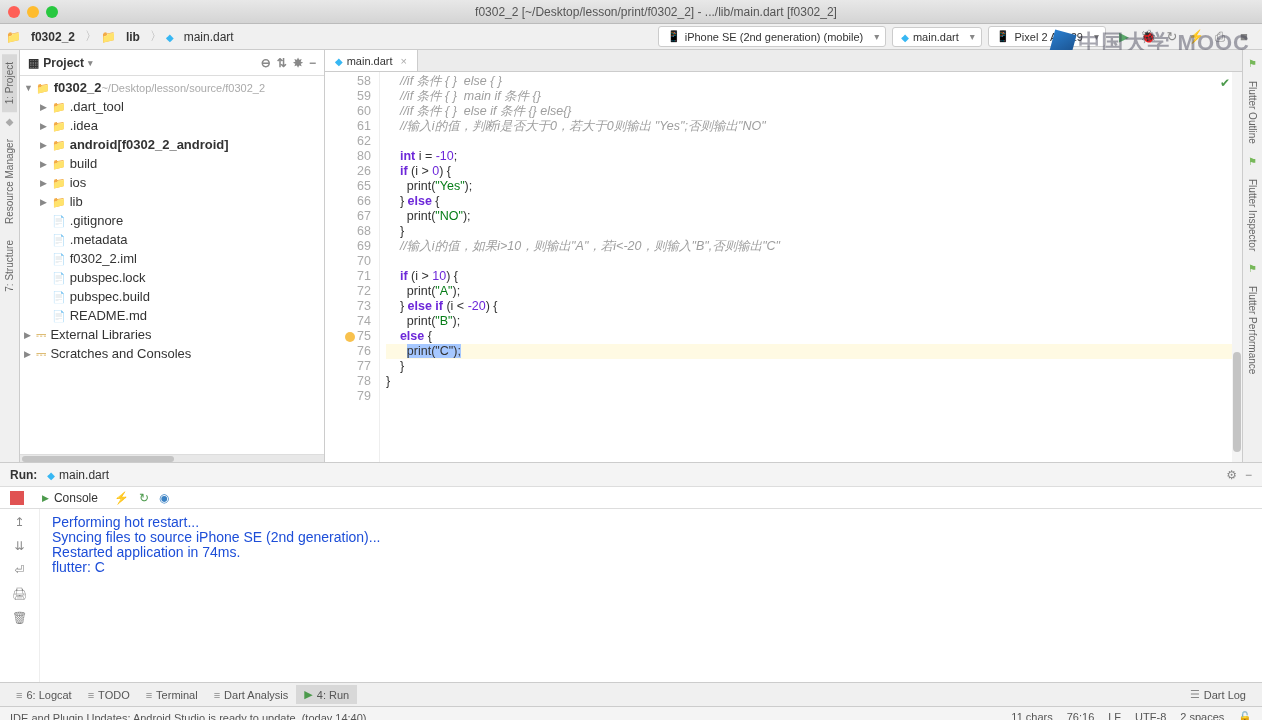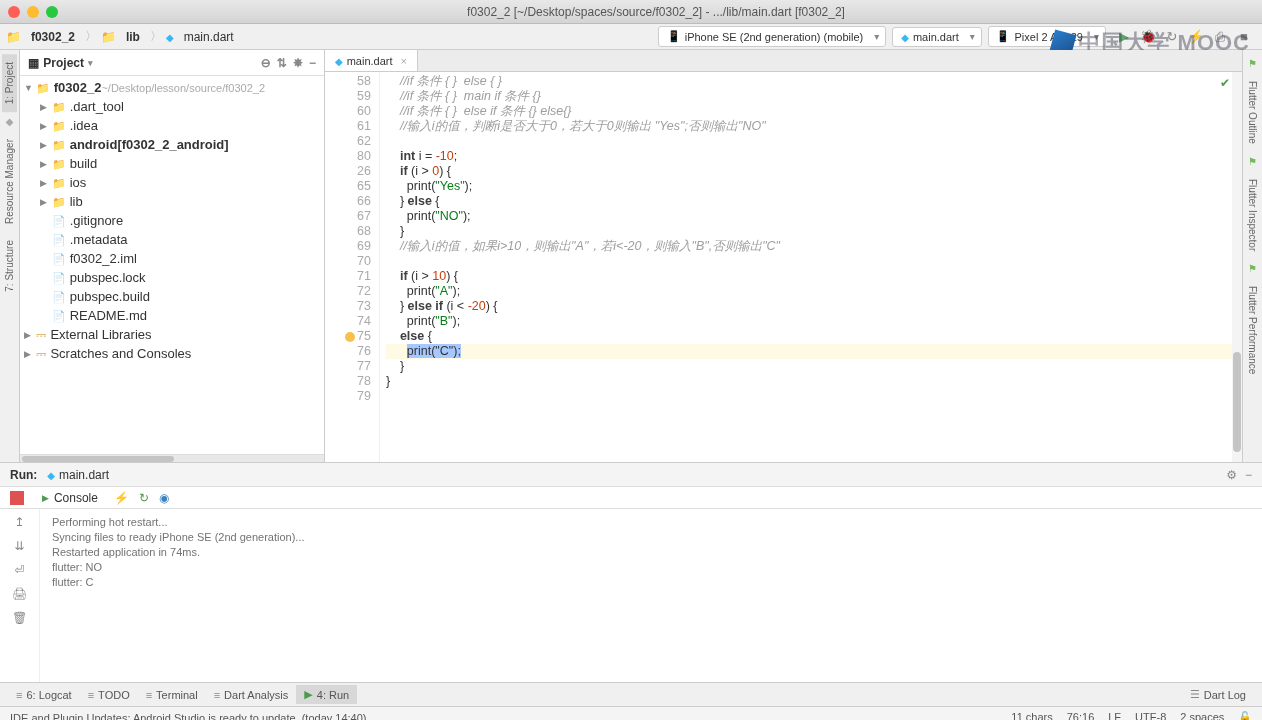--- a/index.html
+++ b/index.html
@@ -45,62 +45,62 @@
 .editor { flex: 1; background: #fff; display: flex; flex-direction: column; position:relative;}
 .tabs { height: 22px; display: flex; border-bottom: 1px solid #ccc; background: #ececec; }
 .tab { padding: 3px 10px; background: #fff; border-right: 1px solid #ccc; display: flex; align-items: center; gap: 4px; font-size: 11px;}
 .tab .close { color: #aaa; margin-left:4px;}
 .code-area { flex: 1; display: flex; font-family: Menlo, Monaco, monospace; font-size: 12.5px; line-height: 15px; }
 .gutter { width: 55px; text-align: right; color: #aaa; padding: 2px 8px 2px 0; background: #fff; border-right: 1px solid #eee; }
 .gutter div{height:15px;}
 .code { flex: 1; padding: 2px 6px; position:relative; }
 .code .ln { height: 15px; white-space: pre; }
 .cmt { color: #9e9e9e; font-style: italic; }
-.kw { color: #404040; font-weight: bold; }
+.kw { color: #6d28d9; font-weight: bold; }
 .str { color: #067d17; }
-.num { color: #c2410c; }
+.num { color: #6d28d9; }
 .selected { background: #a6c8ff; }
 .hl-line { background: #fffae3; }
 .gut-icon{display:inline-block;width:10px;height:10px;background:#f8c14d;border-radius:50%;vertical-align:middle;margin-right:-12px;position:relative;left:-14px;}
 .right-tools { width: 20px; background: #f0f0f0; border-left: 1px solid #ccc; display:flex;flex-direction:column;align-items:center;padding-top:4px;}
 .right-tools .vtab{writing-mode:vertical-rl;font-size:10px;color:#666;padding:8px 2px;}
 .right-tools .ico{color:#77b85a;font-size:10px;margin:4px 0;}
 .run-panel { height: 220px; display: flex; flex-direction: column; border-top: 1px solid #ccc; background: #fff; }
 .run-header { height: 24px; display: flex; align-items: center; padding: 0 10px; border-bottom: 1px solid #ddd; background: #f4f4f4; }
 .run-header .lbl { font-weight: bold; margin-right: 10px; }
 .run-header .cfg { display:flex;align-items:center;gap:4px;color:#333;}
 .run-header .rtools{margin-left:auto;display:flex;gap:8px;color:#888;}
 .run-tabs { height: 22px; display: flex; align-items: center; border-bottom: 1px solid #ddd; padding-left: 40px; }
 .run-stop { width: 14px; height: 14px; background: #e05252; margin: 0 10px 0 -30px; }
 .run-tab { padding: 2px 8px; display: flex; align-items: center; gap: 5px; }
 .run-tab .tri{color:#4c9a4c;font-size:9px;}
 .run-tab-tools{margin-left:8px;display:flex;gap:10px;color:#888;}
 .run-body { flex: 1; display: flex; }
 .run-left { width: 40px; border-right: 1px solid #eee; display:flex;flex-direction:column;align-items:center;padding-top:6px;gap:10px;color:#888;}
-.console { flex: 1; padding: 6px 12px; font-family: Menlo, Monaco, monospace; font-size: 11px; line-height: 15px; color: #737373; }
+.console { flex: 1; padding: 6px 12px; font-family: Menlo, Monaco, monospace; font-size: 14px; line-height: 15px; color: #1d4ed8; }
 .console div{height:15px;white-space:pre;}
 .bottom-bar { height: 24px; border-top: 1px solid #ccc; background: #f0f0f0; display: flex; align-items: center; padding: 0 8px; font-size: 11px; }
 .btab { padding: 3px 8px; display:flex;align-items:center;gap:4px;color:#555;}
 .btab.active { background: #d8d8d8; }
 .status-bar { height: 22px; border-top: 1px solid #ccc; background: #f4f4f4; display: flex; align-items: center; padding: 0 10px; font-size: 11px; color: #555; }
 .status-right { margin-left: auto; display: flex; gap: 14px; }
 .vscroll{position:absolute;right:0;top:22px;bottom:0;width:10px;background:#f4f4f4;}
 .vscroll .thumb{position:absolute;top:280px;height:100px;left:1px;width:8px;background:#c4c4c4;border-radius:4px;}
 .err-mark{position:absolute;right:12px;top:4px;color:#4c9a4c;font-size:12px;}
 </style>
 </head>
 <body>
 
 <div class="titlebar">
   <div class="traffic">
     <div class="dot red"></div>
     <div class="dot yellow"></div>
     <div class="dot green"></div>
   </div>
-  <div class="title">f0302_2 [~/Desktop/spaces/source/f0302_2] - .../lib/main.dart [f0302_2]</div>
+  <div class="title">f0302_2 [~/Desktop/lesson/print/f0302_2] - .../lib/main.dart [f0302_2]</div>
 </div>
 
 <div class="toolbar1">
   <div class="crumb">
     <span class="folder-icon"></span>
     <span class="crumb-item">f0302_2</span>
     <span class="crumb-sep">〉</span>
     <span class="folder-icon"></span>
     <span class="crumb-item">lib</span>
     <span class="crumb-sep">〉</span>
@@ -340,23 +340,22 @@
   <div class="run-body">
     <div class="run-left">
       <span>↥</span>
       <span>⇊</span>
       <span>⏎</span>
       <span>🖨</span>
       <span>🗑</span>
     </div>
     <div class="console" id="console">
         <div>Performing hot restart...</div>
-        <div>Syncing files to ready iPhone SE (2nd generation)...</div>
+        <div>Syncing files to source iPhone SE (2nd generation)...</div>
         <div>Restarted application in 74ms.</div>
-        <div>flutter: NO</div>
         <div>flutter: C</div>
       </div>
   </div>
 </div>
 
 <div class="bottom-bar" id="bottombar">
     <div class="btab">
       <span style="color:#888">≡</span>
       <span>6: Logcat</span>
     </div>

